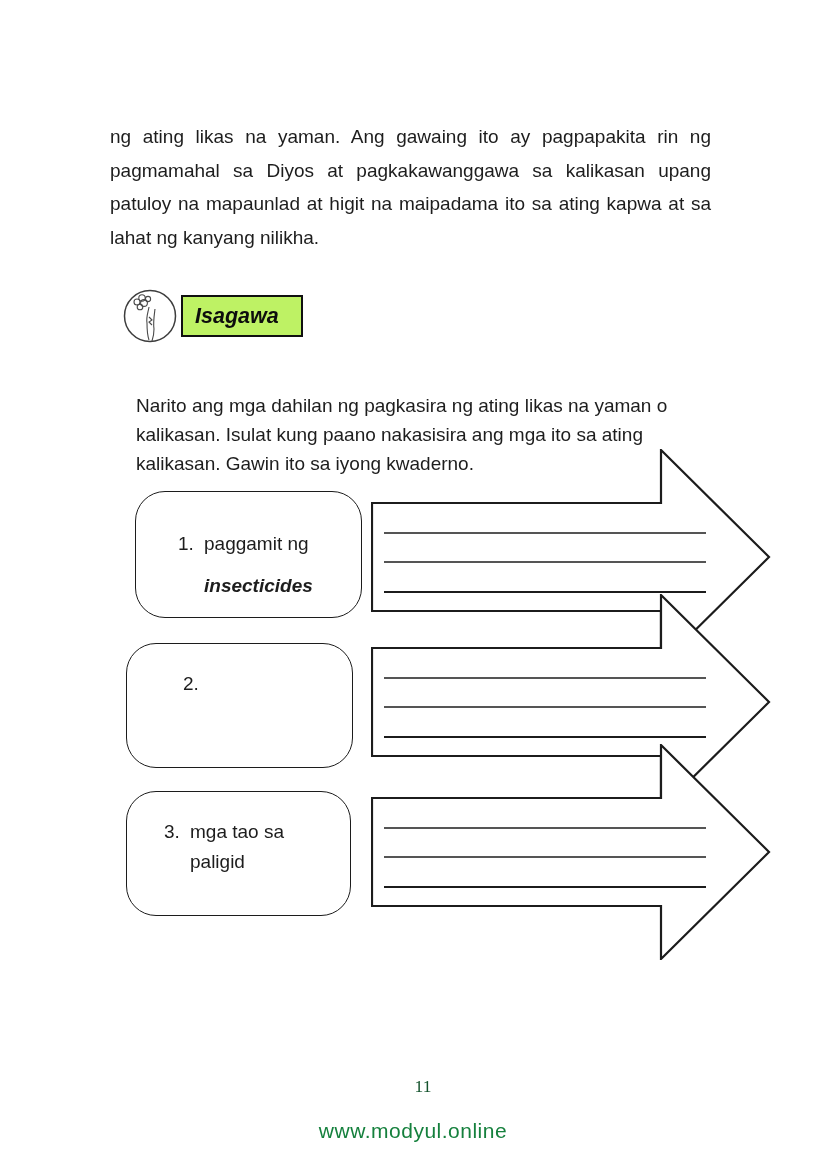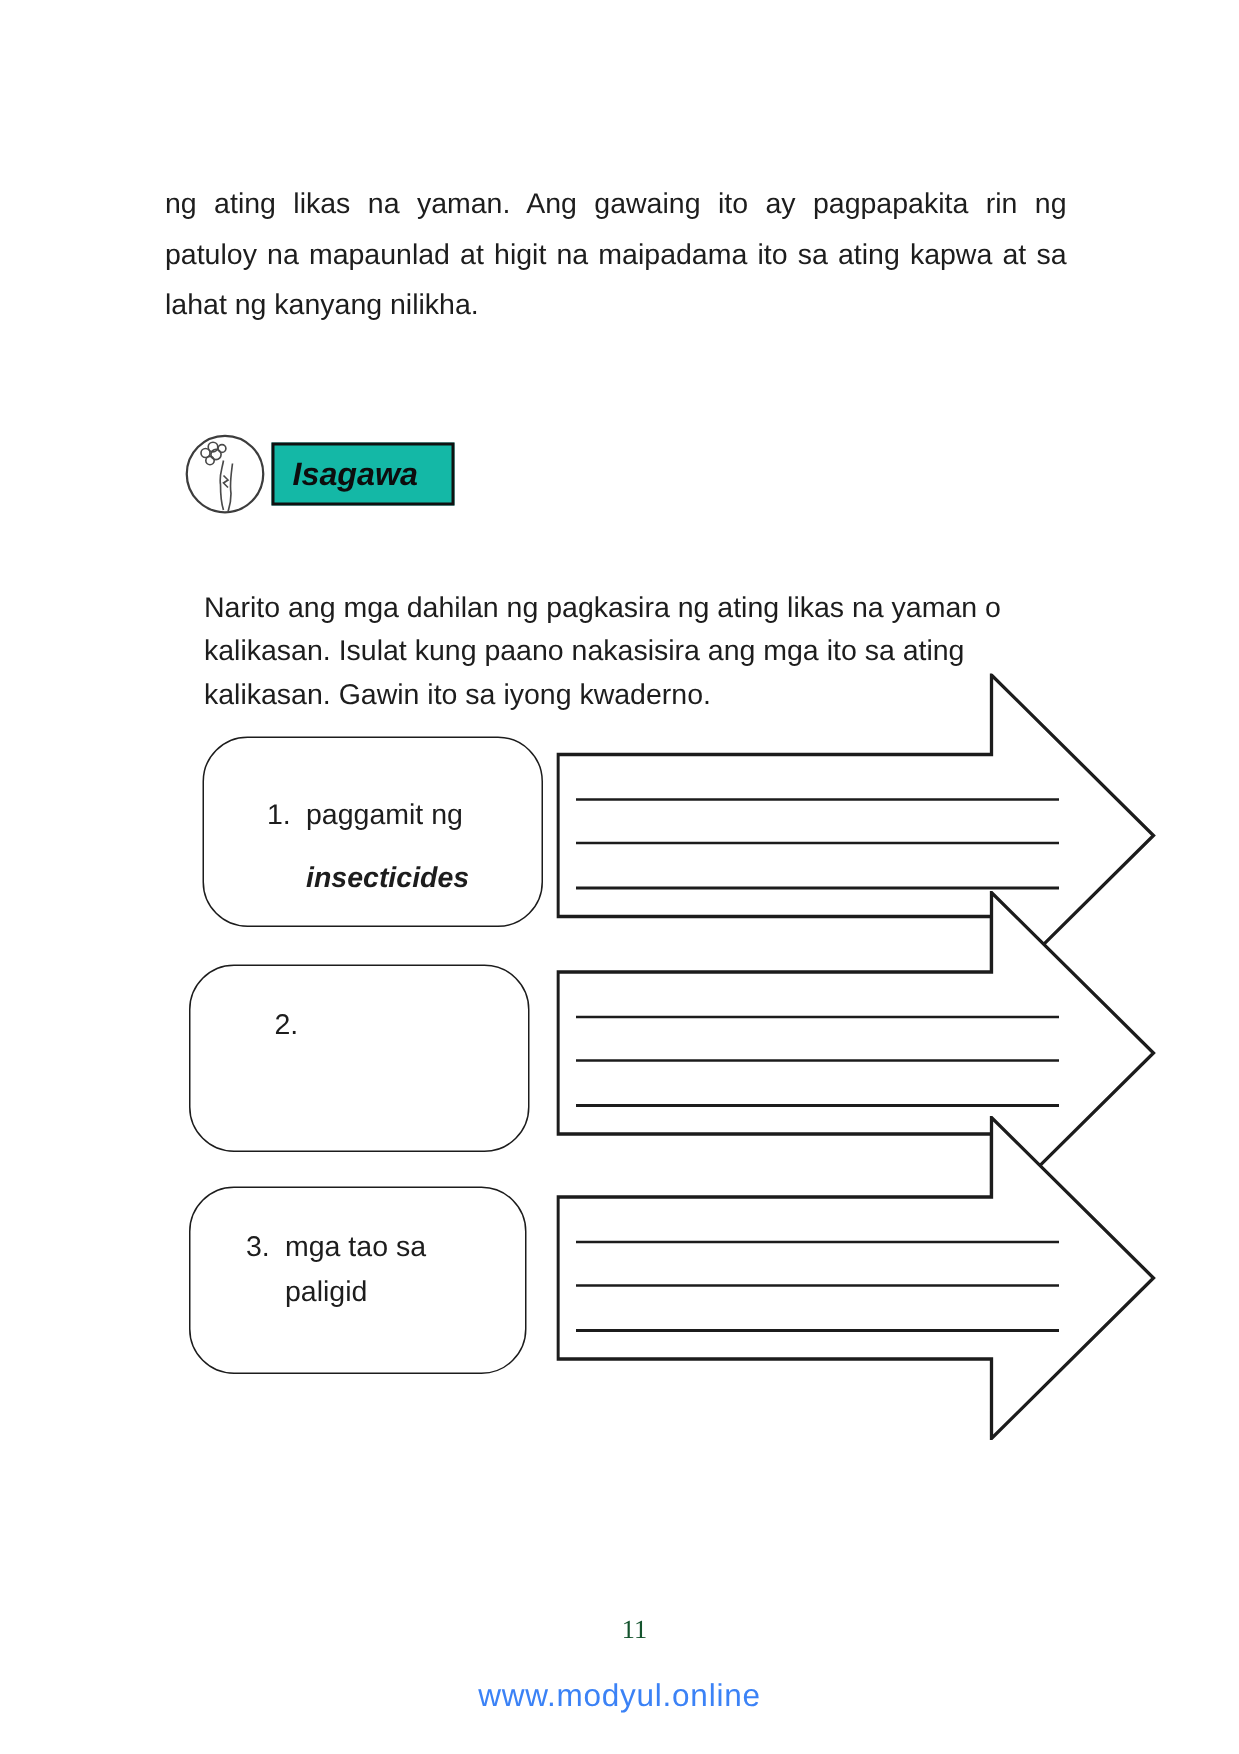--- a/index.html
+++ b/index.html
@@ -12,21 +12,21 @@
 
   
   .intro{left:110px;top:96px;width:601px;font-size:19px;line-height:33.7px;margin-top:24px;}
   .intro .jline{text-align:justify;text-align-last:justify;white-space:normal;}
   .intro .lastline{text-align:left;}
 
   
   .act-icon{left:122px;top:287px;width:56px;height:56px;}
   .act-box{
     left:181px;top:295px;width:122px;height:42px;border:2px solid #101010;
-    display:flex;align-items:center;box-sizing:border-box;background:#14b8a6;
+    display:flex;align-items:center;box-sizing:border-box;background:#bef264;
   }
   .act-box span{font-style:italic;font-weight:bold;font-size:21.5px;padding-left:12px;color:#0d0d0d;}
 
   
   .instr{left:136px;top:391px;width:600px;font-size:19px;line-height:29px;}
   .instr div{white-space:nowrap;}
 
   
   .cause{
     border:1.7px solid #1c1c1c;border-radius:30px;background:#fff;
@@ -40,27 +40,28 @@
   .cause2{left:126px;top:643px;width:227px;height:125px;padding:25px 6px 0 56px;}
   .cause3{left:126px;top:791px;width:225px;height:125px;padding:25px 6px 0 37px;}
 
   
   .arrow{left:371px;width:400px;height:216px;}
 
   
   .pageno{left:0;top:1076px;width:826px;text-align:center;text-indent:20px;
     font-family:"Liberation Serif","DejaVu Serif",serif;font-size:17.5px;color:#14532d;}
   .wmark{left:0;top:1119px;width:826px;text-align:center;
-    font-size:21px;color:#3b82f6;letter-spacing:0.5px;}
+    font-size:21px;color:#15803d;letter-spacing:0.5px;}
 </style>
 </head>
 <body>
 
 <div class="abs intro">
   <div class="jline">ng ating likas na yaman. Ang gawaing ito ay pagpapakita rin ng</div>
+  <div class="jline">pagmamahal sa Diyos at pagkakawanggawa sa kalikasan upang</div>
   <div class="jline">patuloy na mapaunlad at higit na maipadama ito sa ating kapwa at sa</div>
   <div class="lastline">lahat ng kanyang nilikha.</div>
 </div>
 
 <svg class="abs act-icon" viewBox="0 0 56 56">
   <circle cx="28" cy="29" r="25.5" fill="none" stroke="#3d3d3d" stroke-width="1.5"></circle>
   <g fill="none" stroke="#4a4a4a" stroke-width="1.1">
     <circle cx="20" cy="11" r="3.2"></circle>
     <circle cx="15" cy="15" r="3.0"></circle>
     <circle cx="22" cy="16" r="3.4"></circle>

